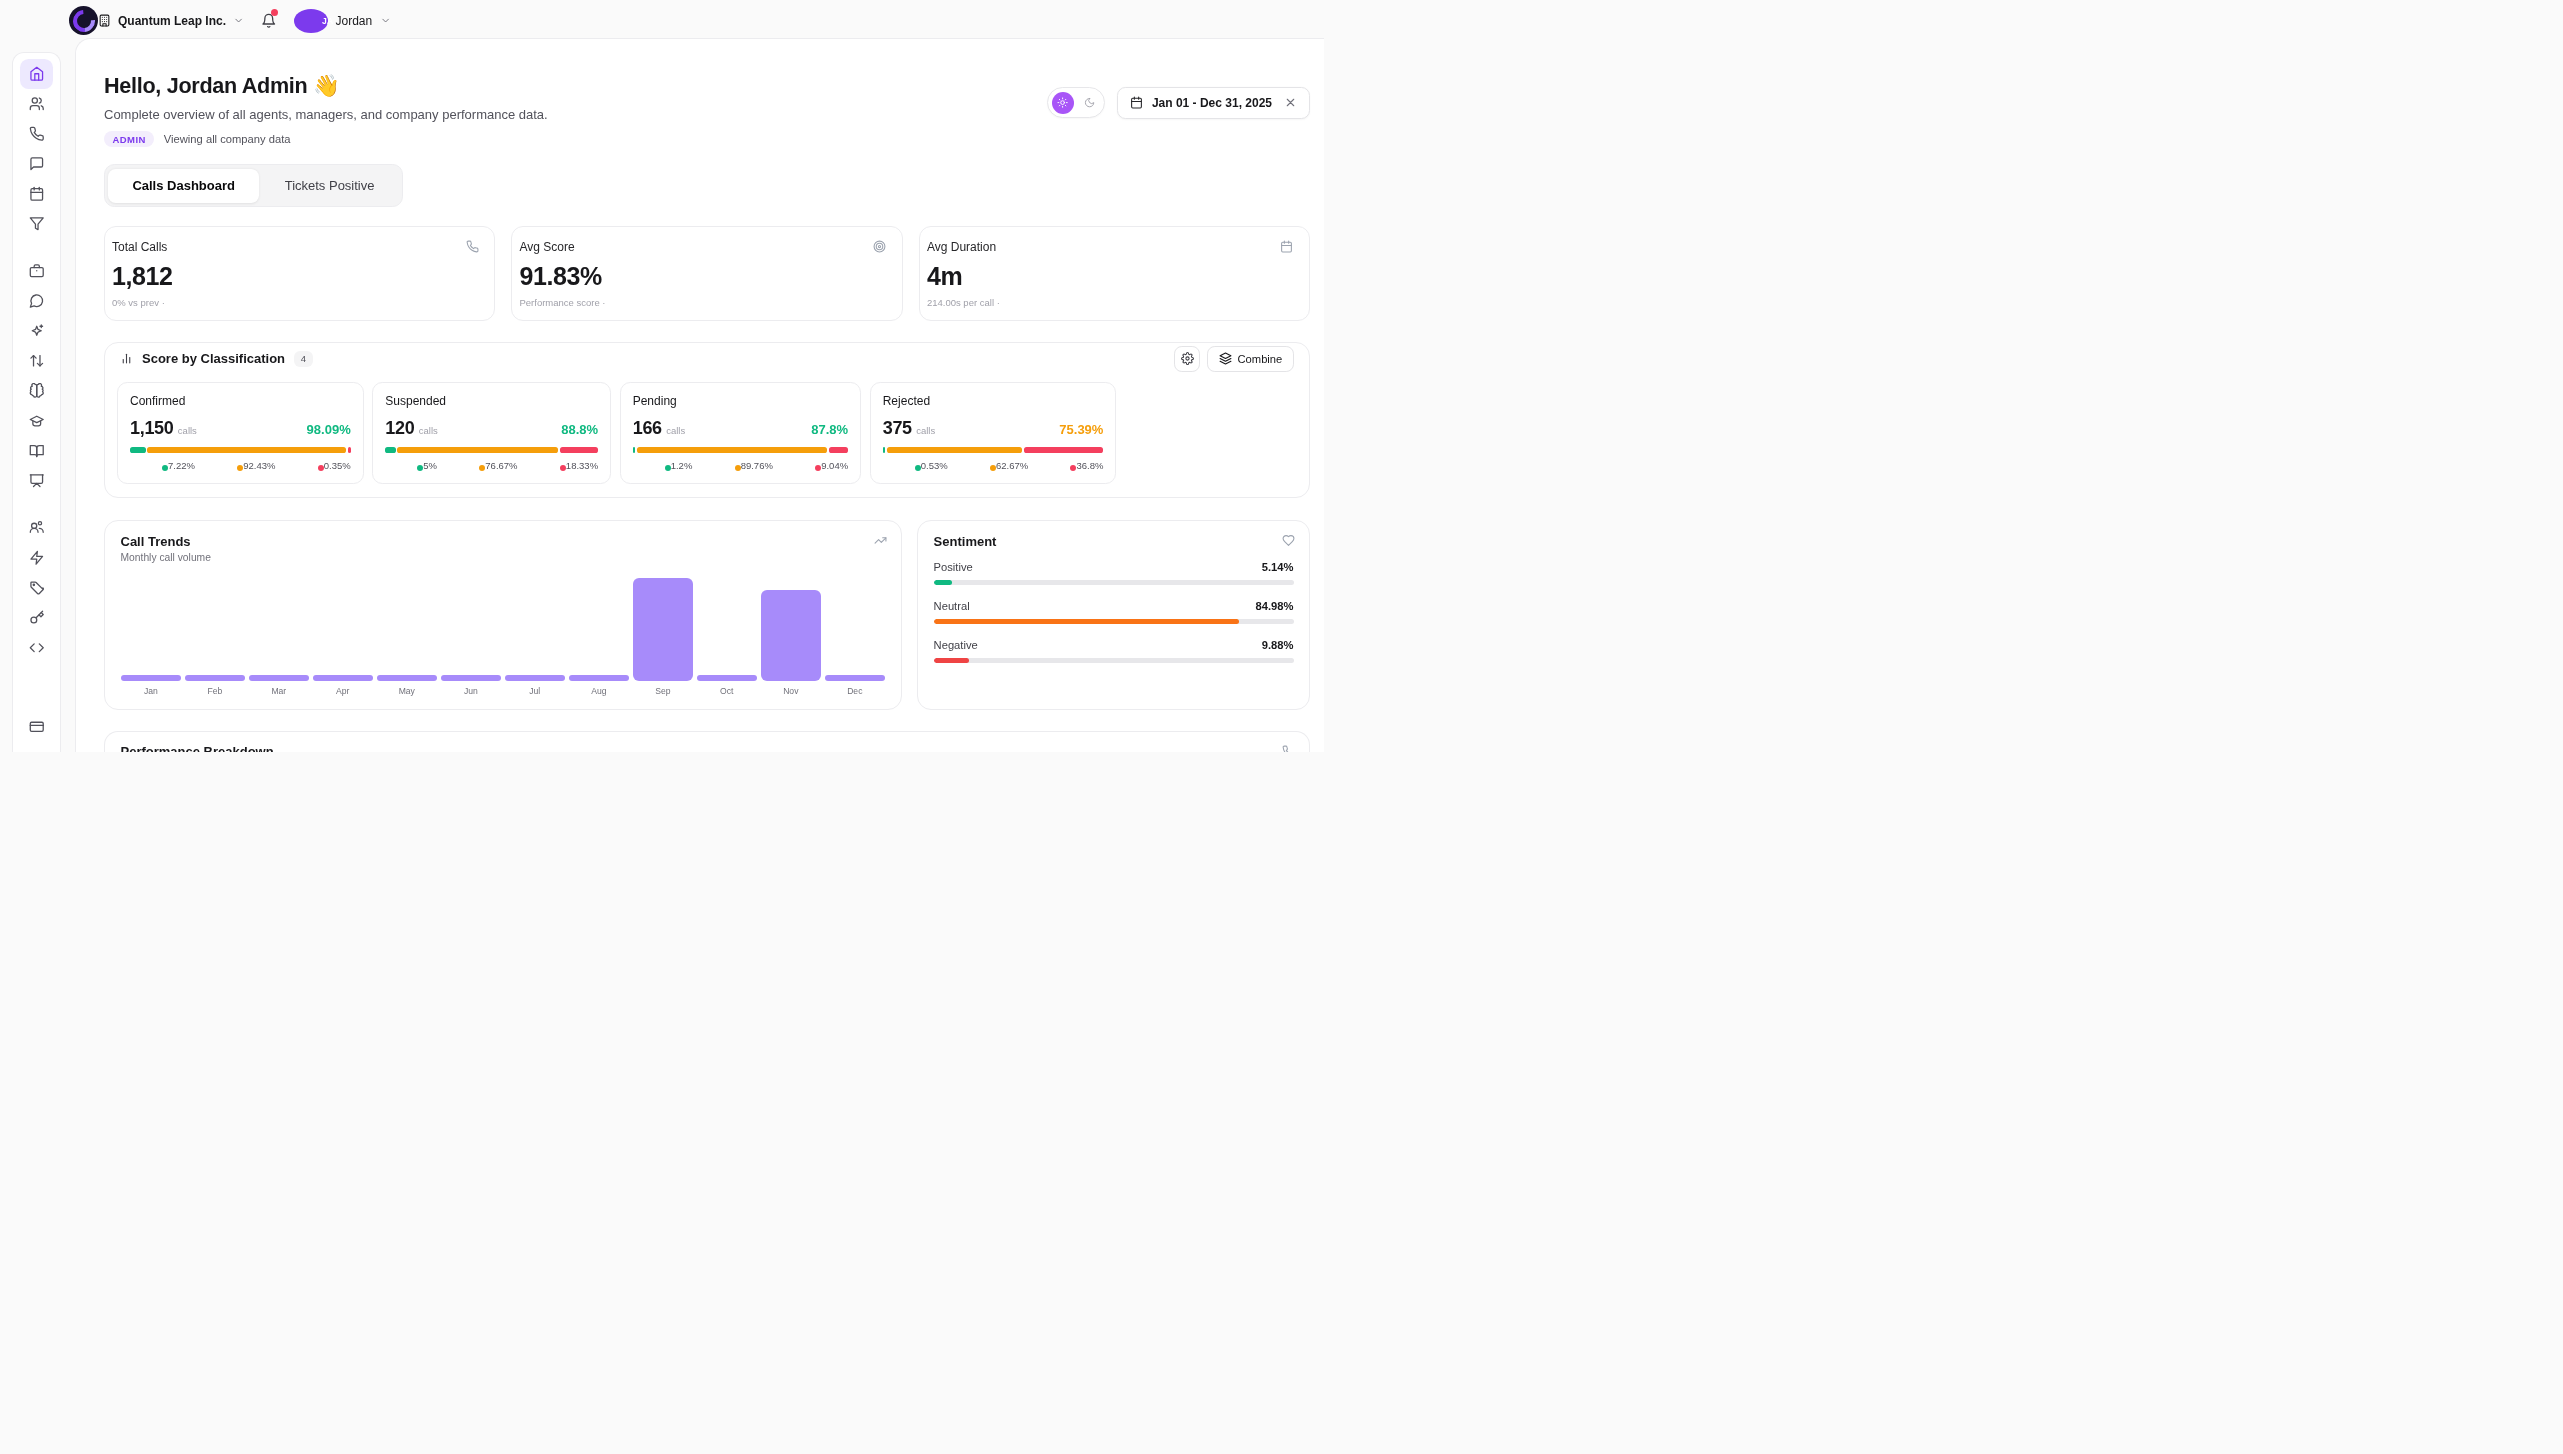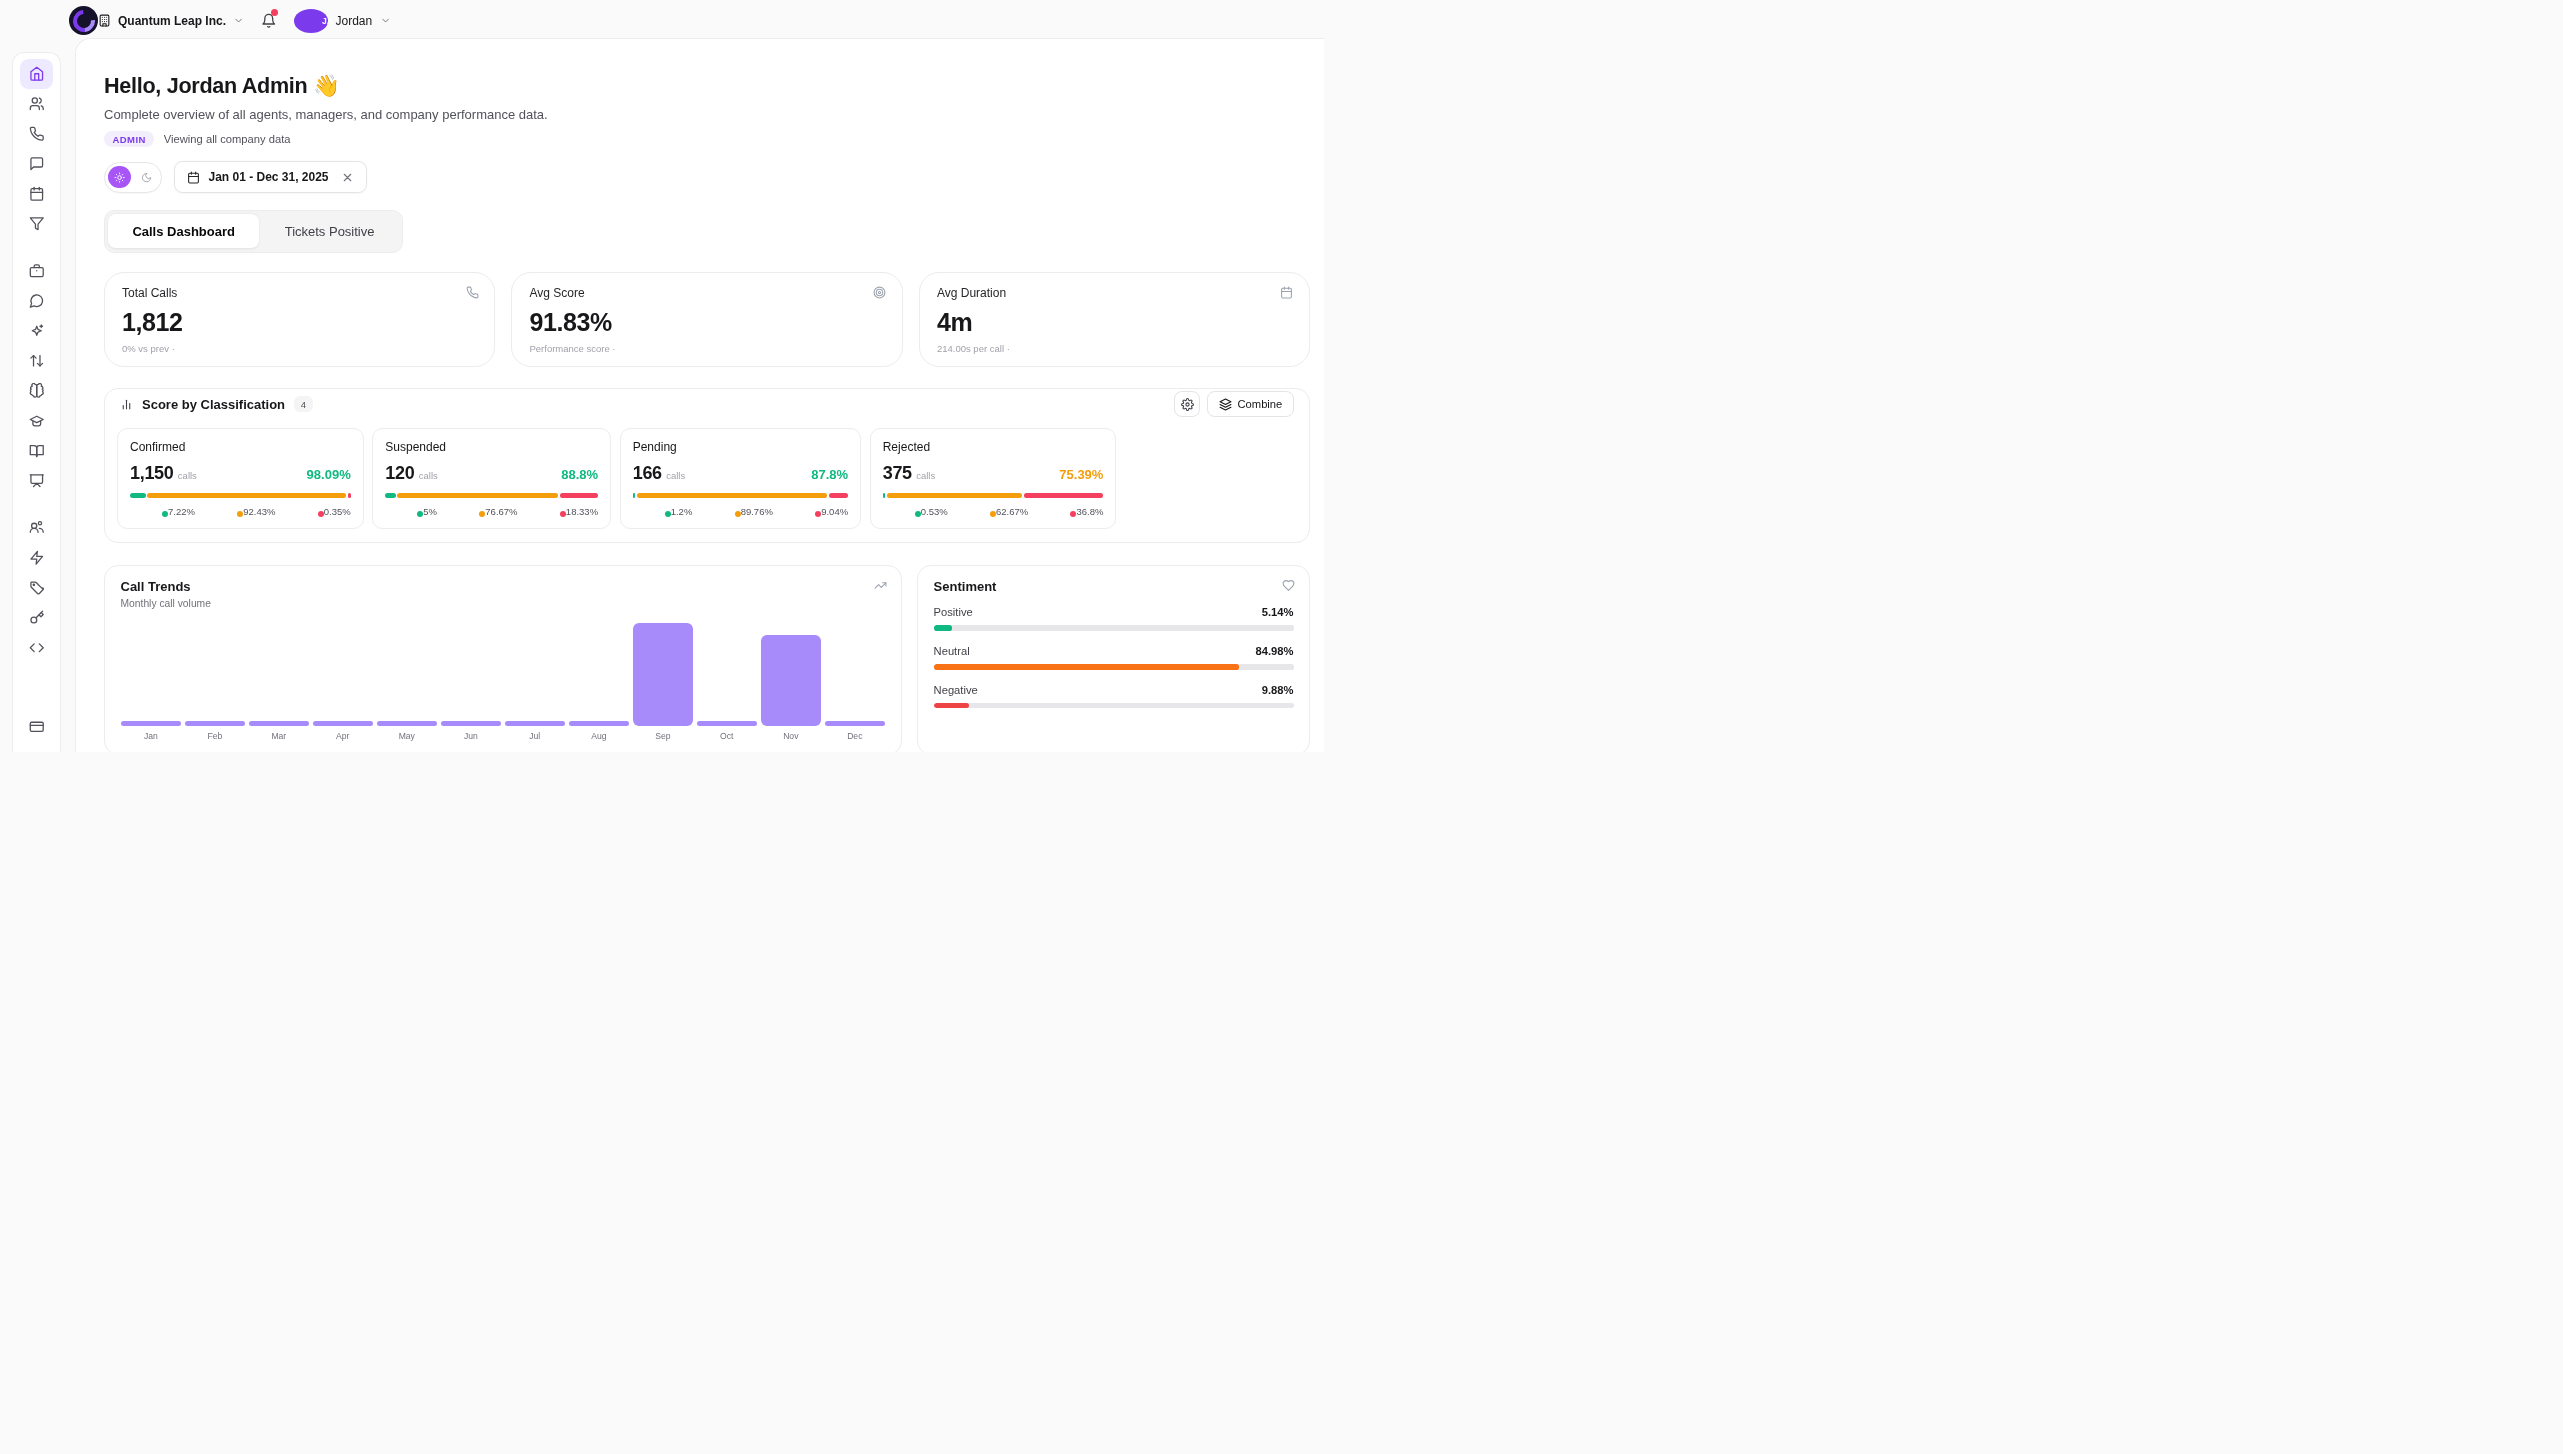--- a/index.html
+++ b/index.html
@@ -26,42 +26,42 @@
   
   .sidebar { position:absolute; left:12px; top:52px; bottom:0; width:49px; background:#fff; border:0.9px solid #ececef; border-bottom:none; border-radius:12px 12px 0 0; display:flex; flex-direction:column; align-items:center; padding:6px 0 10.3px; }
   .side-item { width:33px; height:30px; display:flex; align-items:center; justify-content:center; border-radius:8.6px; color:#52525b; cursor:pointer; flex:0 0 auto; }
   .side-item.active { background:#ede9fe; color:#7c3aed; }
   .side-gap { height:17px; flex:0 0 auto; }
   .side-spacer { flex:1 1 auto; }
 
   
   .main { position:absolute; left:75px; top:38px; right:0; bottom:0; background:#fff; border-top-left-radius:15.5px; border-top:0.9px solid #ececef; border-left:0.9px solid #ececef; padding:34px 14px 0 28px; overflow:hidden; }
 
-  .header-row { display:flex; justify-content:space-between; align-items:flex-start;flex-direction:column; }
+  .header-row { display:flex; justify-content:space-between; align-items:flex-start; }
   .greeting { font-size:21.6px; font-weight:700; letter-spacing:-0.3px; }
   .subtitle { margin-top:7.8px; font-size:13px; color:#52525b; }
   .badge-row { margin-top:9.5px; display:flex; align-items:center; gap:9.5px; }
   .admin-badge { background:#f3eefc; color:#7c3aed; font-size:9.5px; font-weight:700; letter-spacing:0.4px; padding:2.6px 8.6px; border-radius:861px; }
   .badge-note { font-size:11.2px; color:#52525b; }
 
   .header-controls { display:flex; align-items:center; gap:12px; margin-top:14px; }
   .theme-toggle { display:flex; align-items:center; gap:4.3px; background:#fff; border:0.9px solid #e7e7ea; border-radius:861px; padding:3.4px; box-shadow:0 0.9px 1.7px rgba(0,0,0,.03); }
   .toggle-btn { width:22.4px; height:22.4px; border-radius:50%; display:flex; align-items:center; justify-content:center; color:#a1a1aa; cursor:pointer; }
   .toggle-btn.on { background:#a855f7; color:#fff; }
   .date-pill { display:flex; align-items:center; gap:8.6px; background:#fff; border:0.9px solid #e4e4e7; border-radius:8.6px; padding:7.8px 12px; font-size:12px; font-weight:600; box-shadow:0 0.9px 1.7px rgba(0,0,0,.04); cursor:pointer; }
   .date-pill .cal { color:#27272a; }
   .date-pill .x { color:#71717a; margin-left:3.4px; }
 
   .tabs { margin-top:17px; display:inline-flex; background:#f4f4f5; border:0.9px solid #ececef; border-radius:10.3px; padding:3.4px; gap:1.7px; }
   .tab { padding:9.5px 24px; font-size:13px; border-radius:7.8px; color:#3f3f46; font-weight:500; cursor:pointer; }
   .tab.active { background:#fff; font-weight:700; color:#09090b; box-shadow:0 0.9px 2.6px rgba(0,0,0,.08); }
 
   
   .stats { margin-top:19px; display:grid; grid-template-columns:1fr 1fr 1fr; gap:16.4px; }
-  .stat-card { background:#fff; border:0.9px solid #ececef; border-radius:20px; padding:13px 17px 12px; position:relative; }
+  .stat-card { background:#fff; border:0.9px solid #ececef; border-radius:12px; padding:13px 7px 12px; position:relative; }
   .stat-title { font-size:12px; font-weight:500; color:#27272a; }
   .stat-icon { position:absolute; top:13px; right:15.5px; color:#9ca3af; }
   .stat-value { margin-top:7.8px; font-size:25px; font-weight:700; letter-spacing:-0.4px; }
   .stat-note { margin-top:6px; font-size:9.5px; color:#a1a1aa; }
 
   
   .classification { margin-top:21px; border:0.9px solid #ececef; border-radius:14px; padding:1px 12px 13px; }
   .class-head { display:flex; align-items:center; justify-content:space-between; padding:1.7px 3.4px 10.3px; }
   .class-head-left { display:flex; align-items:center; gap:8.6px; color:#3f3f46; }
   .class-title { font-size:13px; font-weight:600; color:#18181b; }

